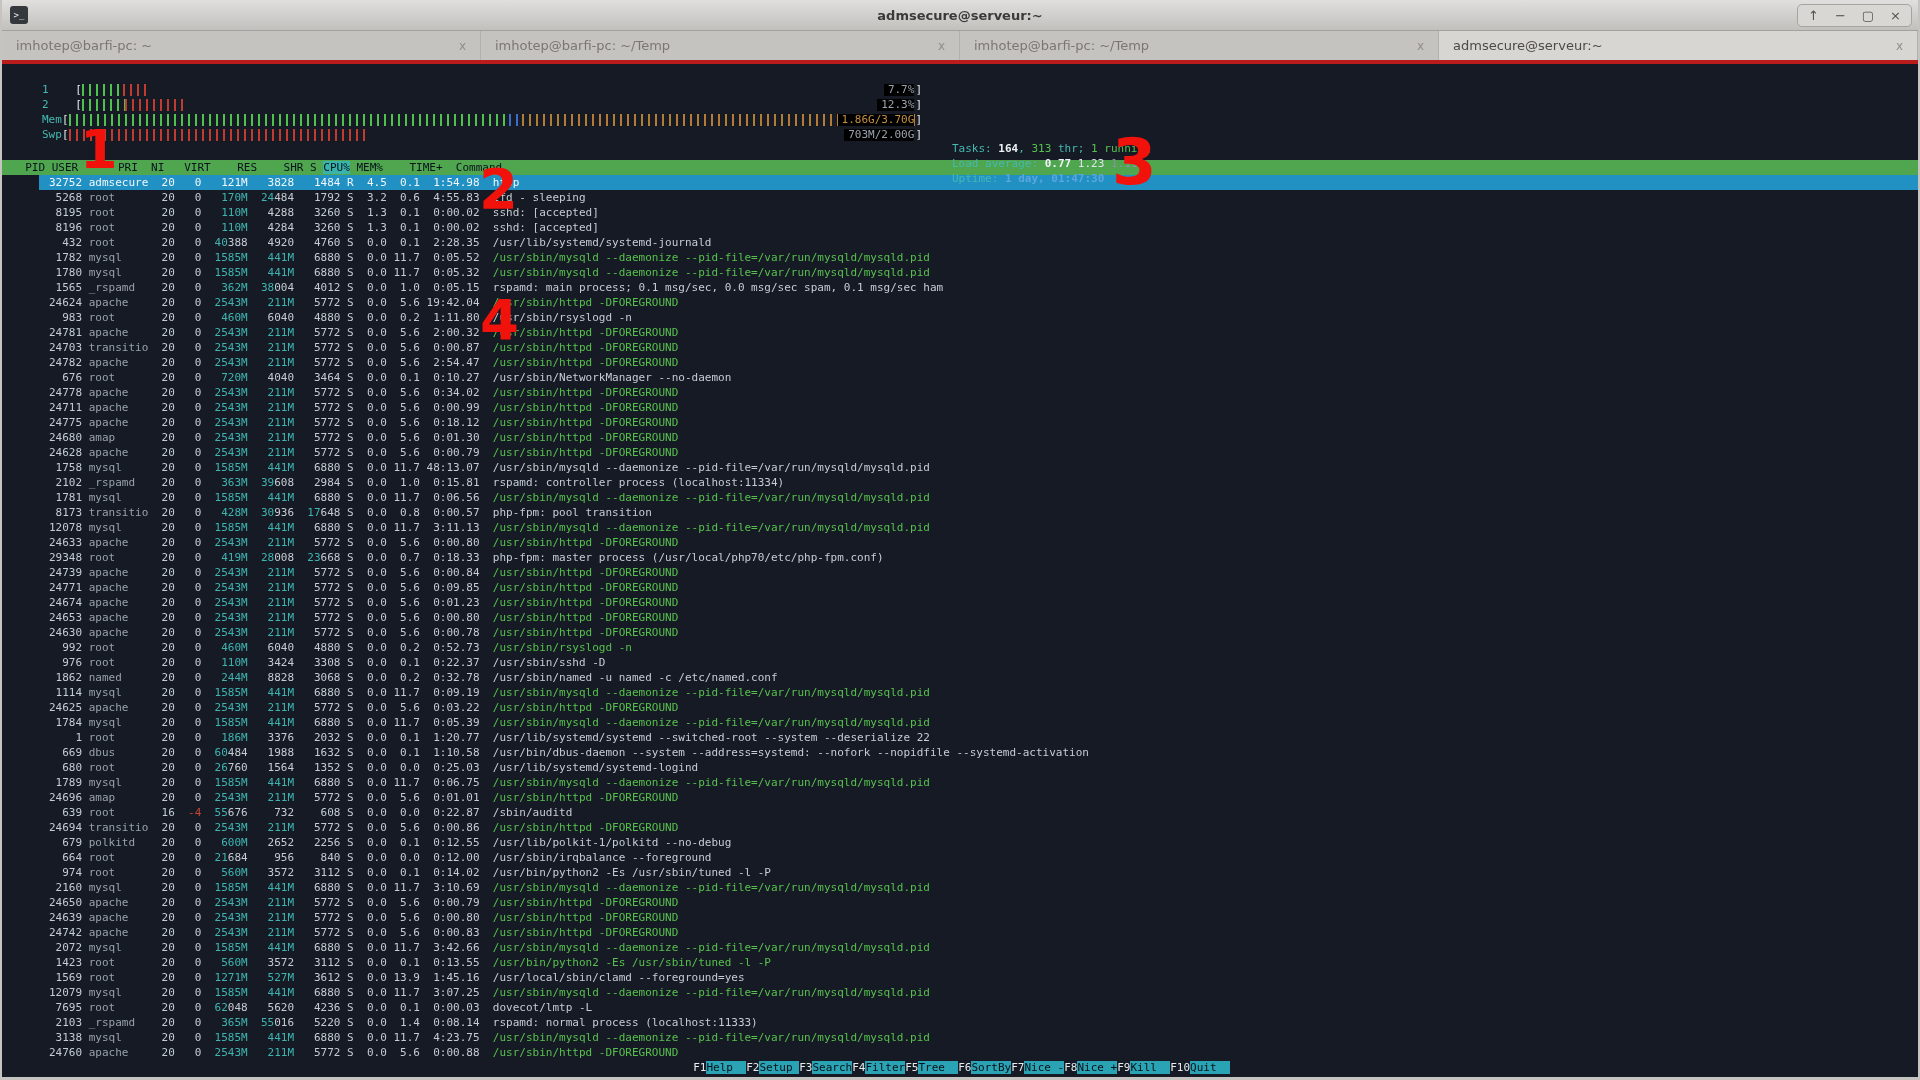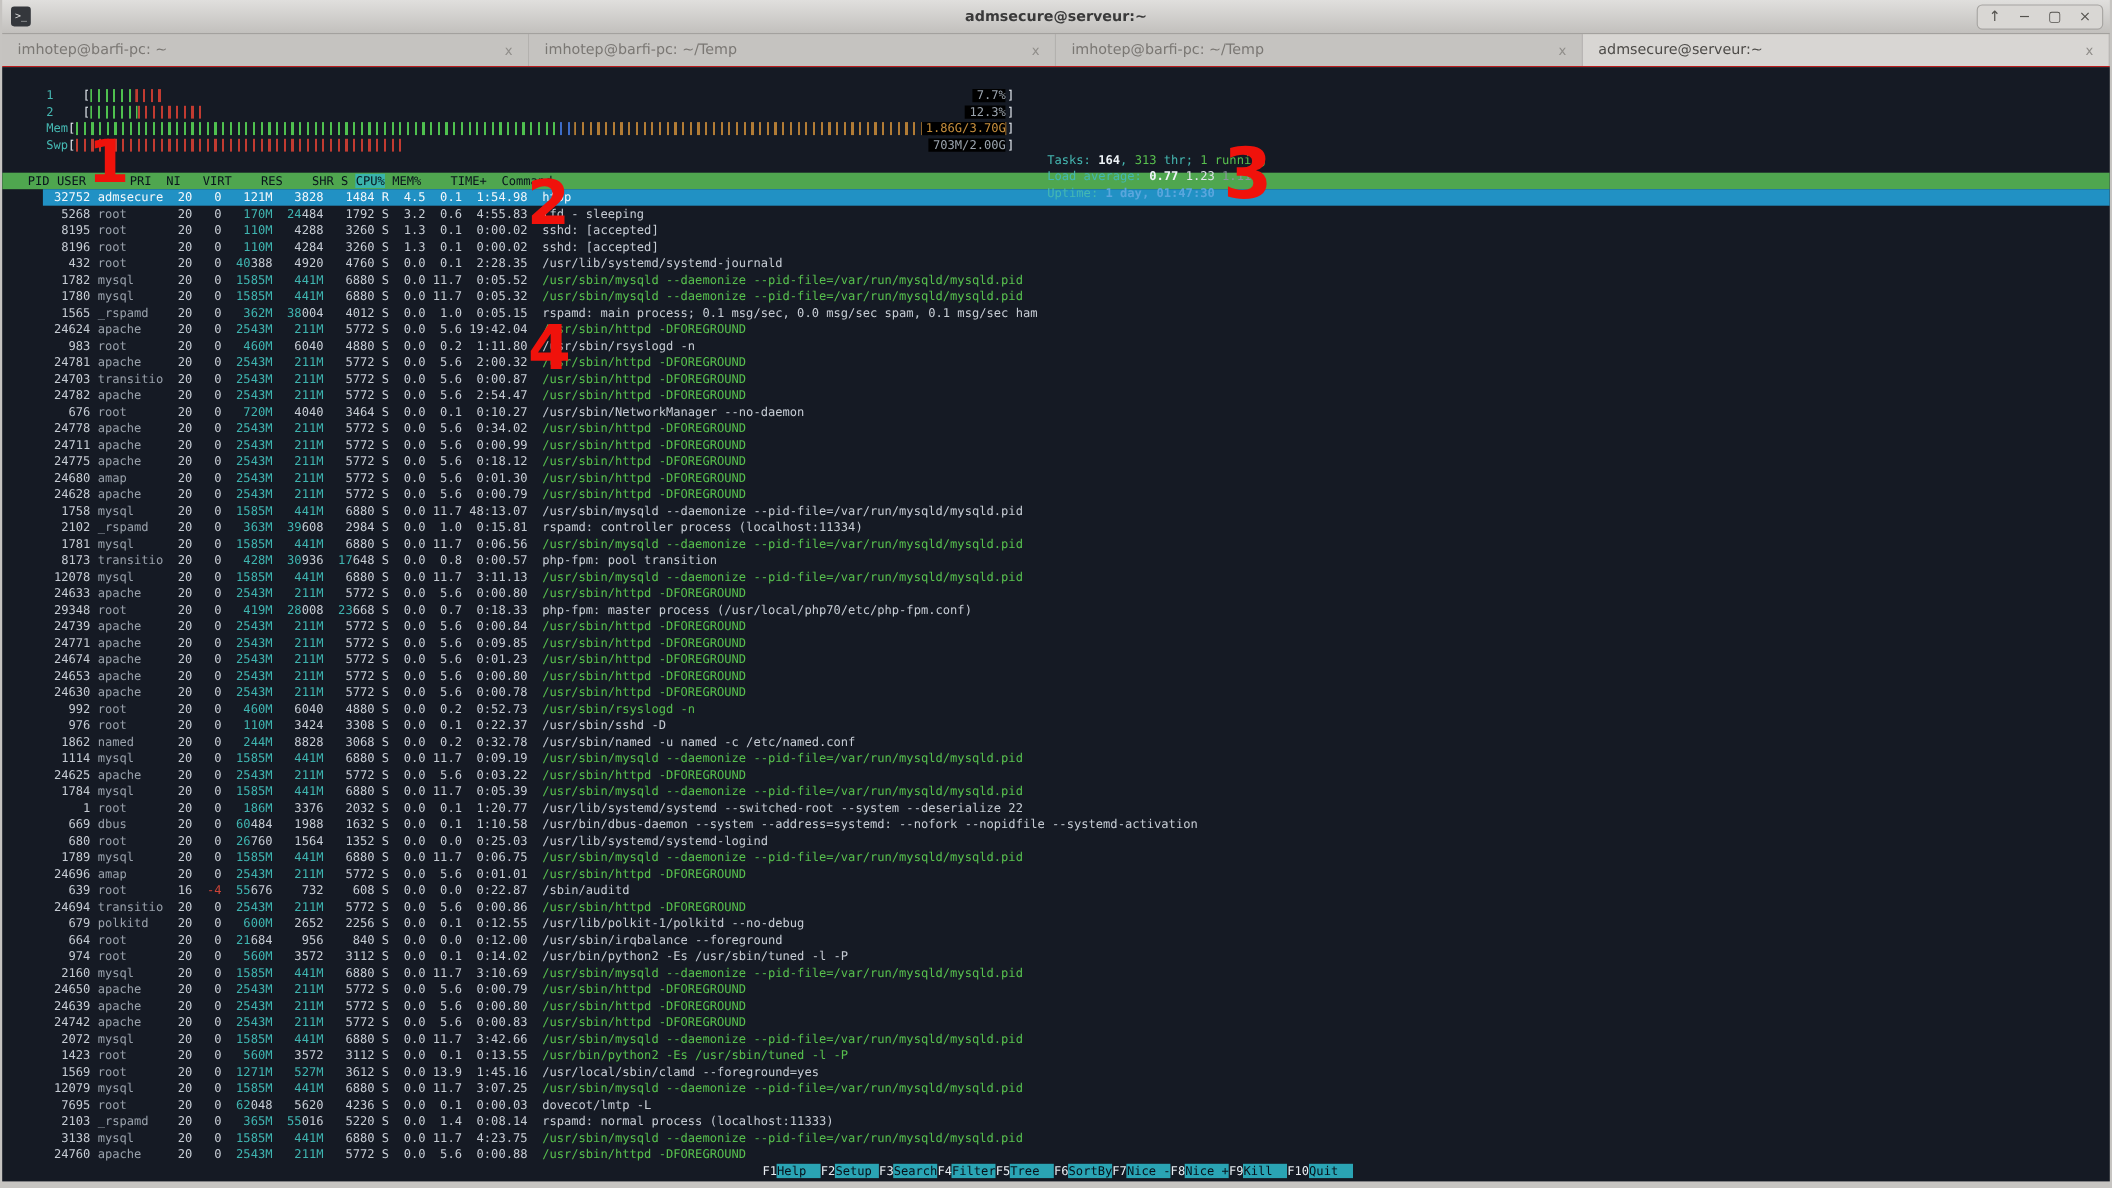--- a/index.html
+++ b/index.html
@@ -8,21 +8,21 @@
   
   .titlebar{height:30px;background:linear-gradient(#e0dfdd,#c2c0bd);border-bottom:1px solid #a3a19e;
     position:relative;display:flex;align-items:center;}
   .app-icon{width:18px;height:18px;margin-left:8px;background:#34373c;border-radius:3px;color:#e8e8e8;
     font-family:"DejaVu Sans Mono",monospace;font-size:9px;display:flex;align-items:center;justify-content:center;z-index:2;}
   .wtitle{position:absolute;left:0;right:0;text-align:center;font-weight:bold;font-size:13px;color:#3a3a3a;}
   .controls{margin-left:auto;display:flex;gap:16px;background:#d9d7d4;border:1px solid #a6a4a1;
     border-radius:5px;padding:2px 10px;margin-right:6px;z-index:2;font-size:13px;color:#54524e;line-height:17px;}
   .controls span{cursor:default;}
   
-  .tabbar{height:29px;display:flex;background:#c9c7c4;border-bottom:1px solid #b91c1c;}
+  .tabbar{height:29px;display:flex;background:#c9c7c4;border-bottom:4px solid #b91c1c;}
   .tab{flex:1;display:flex;align-items:center;box-sizing:border-box;padding:0 14px;
     border-right:1px solid #b3b1ae;background:#c5c3c0;color:#7a7773;font-size:13px;}
   .tab.active{background:#d8d6d3;color:#4c4a47;}
   .tab-label{flex:1;white-space:nowrap;overflow:hidden;}
   .tab-close{color:#908e8a;font-size:12px;padding-left:8px;}
   
   .terminal{position:relative;height:1013px;background:#151a24;
     font-family:"DejaVu Sans Mono","Liberation Mono",monospace;font-size:11px;line-height:15px;
     color:#c6ccd4;overflow:hidden;}
   .meters{padding:18px 0 0 40px;}

